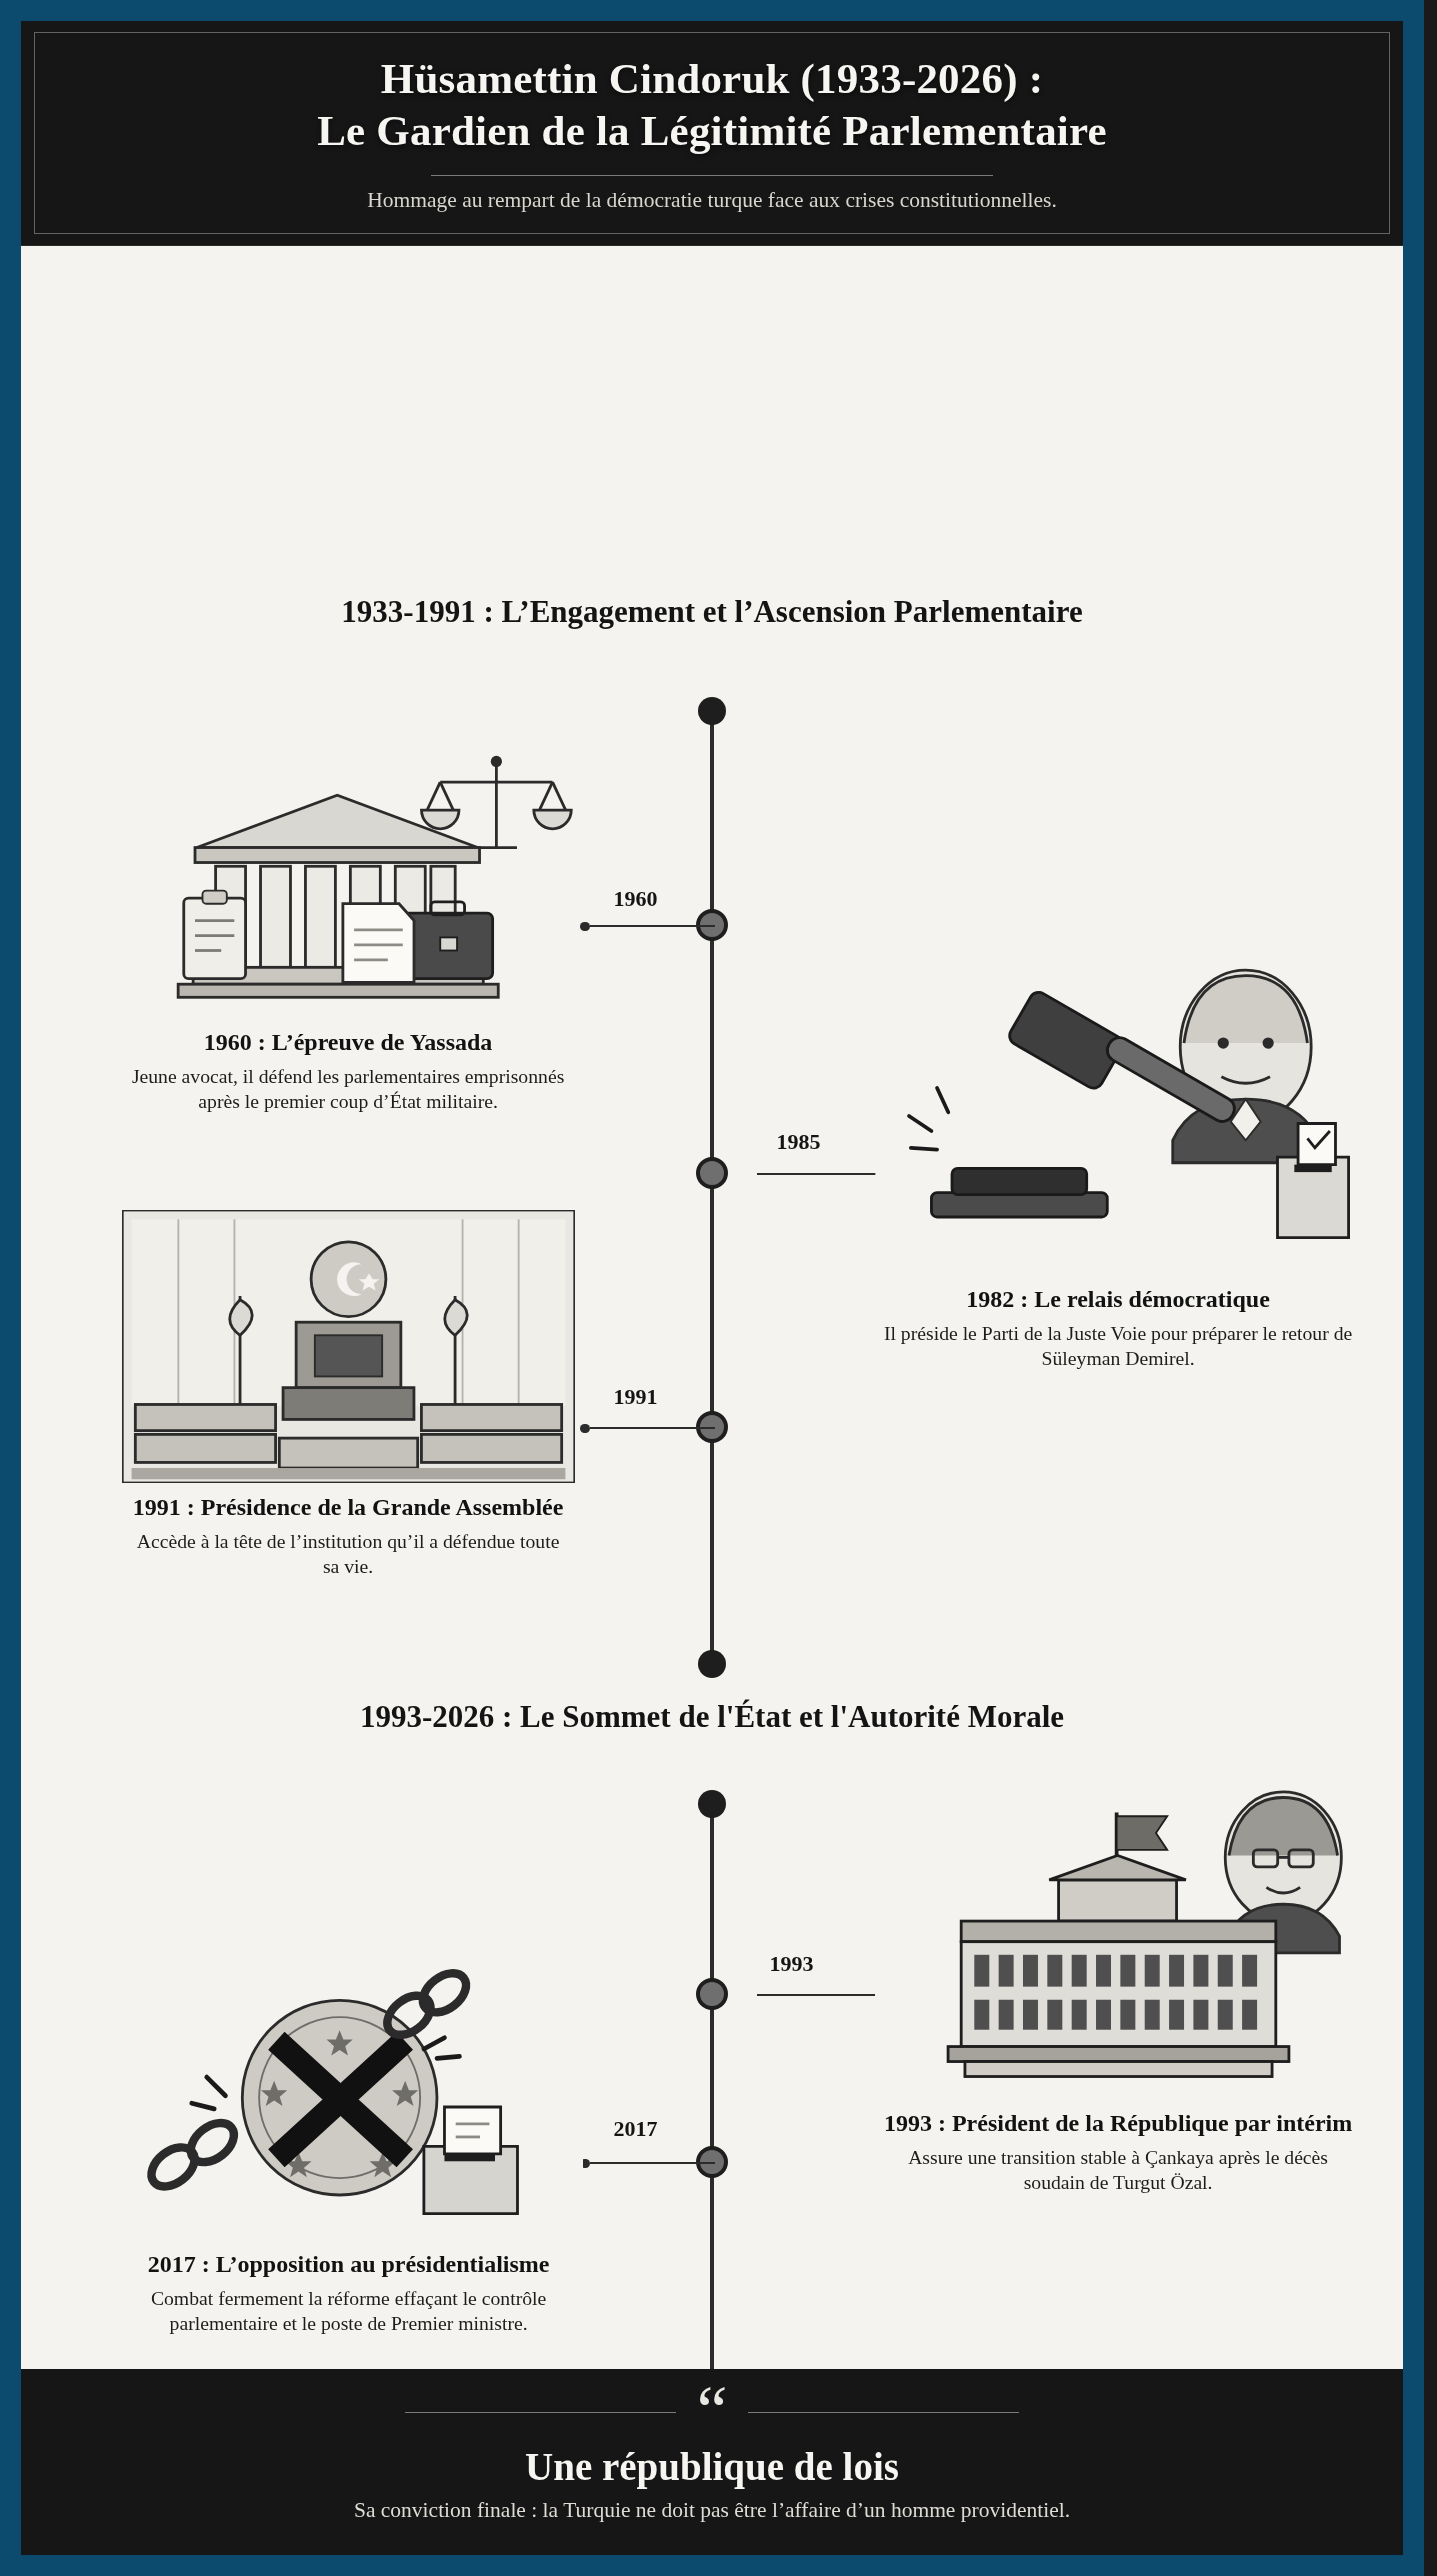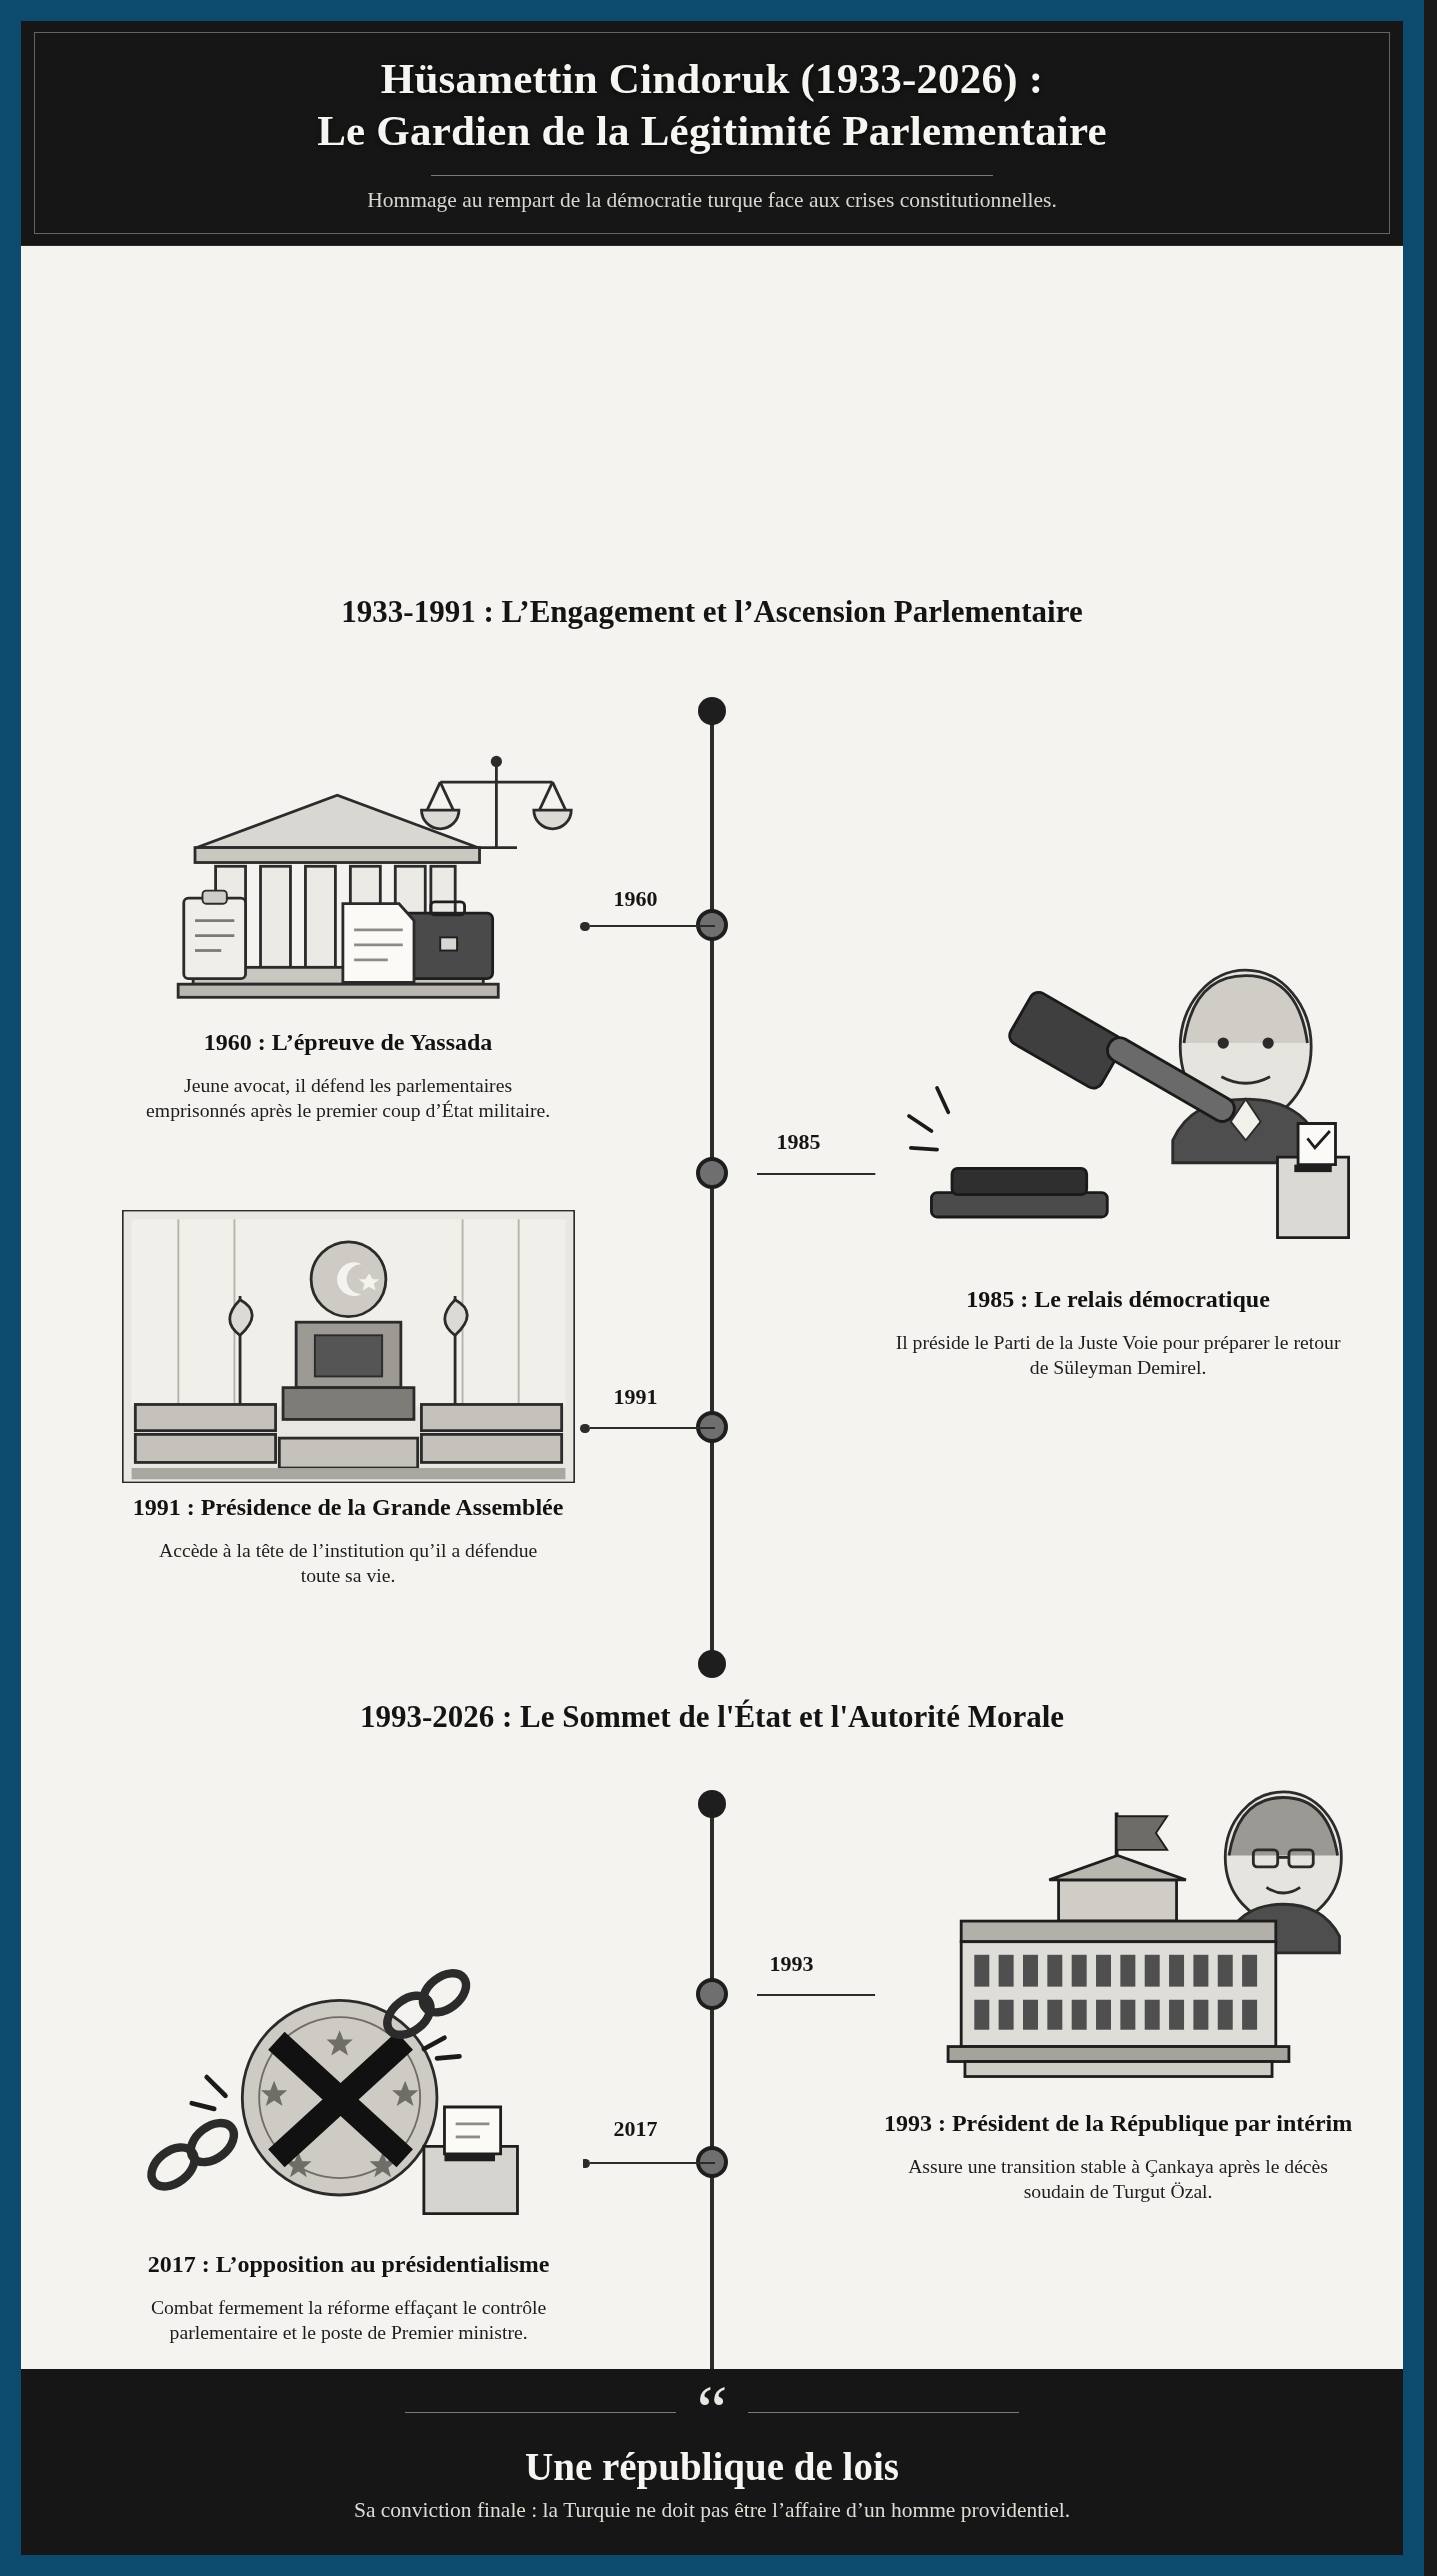--- a/index.html
+++ b/index.html
@@ -141,21 +141,21 @@
   }
   .entry h3 {
     margin: 9.4px 0 3.7px;
     font-size: 24px;
     font-weight: 700;
     color: #121212;
     text-align: center;
     line-height: 1.22;
   }
   .entry p {
-    margin: 16px;
+    margin: 7px;
     font-size: 19.7px;
     line-height: 1.28;
     color: #1d1d1d;
     text-align: center;
   }
 
   
   .footer {
     background: #161616;
     color: #f6f5f1;
@@ -325,21 +325,21 @@
               <rect x="60" y="252" width="188" height="26" rx="6" fill="#4b4b4b" stroke="#1a1a1a" stroke-width="3"></rect>
               <rect x="82" y="226" width="144" height="28" rx="6" fill="#2f2f2f" stroke="#1a1a1a" stroke-width="3"></rect>
               <g stroke="#1a1a1a" stroke-width="4" stroke-linecap="round">
                 <line x1="60" y1="186" x2="36" y2="170"></line>
                 <line x1="66" y1="206" x2="38" y2="204"></line>
                 <line x1="78" y1="166" x2="66" y2="140"></line>
               </g>
             </g>
           </svg>
         </div>
-        <h3>1985 : Le relais démocratique</h3>
+        <h3>1982 : Le relais démocratique</h3>
         <p>Il préside le Parti de la Juste Voie pour préparer le retour de Süleyman Demirel.</p>
       </div>
 
       <div class="entry" style="left:101px; top:964px; width:453px;">
         <div class="art">
           <svg viewBox="0 0 484 292" width="453" height="273">
             <rect x="0" y="0" width="484" height="292" fill="#e9e7e1" stroke="#2b2b2b" stroke-width="3"></rect>
 
             <rect x="10" y="10" width="464" height="200" fill="#f1efe9"></rect>
             <g stroke="#b5b3ac" stroke-width="2">

